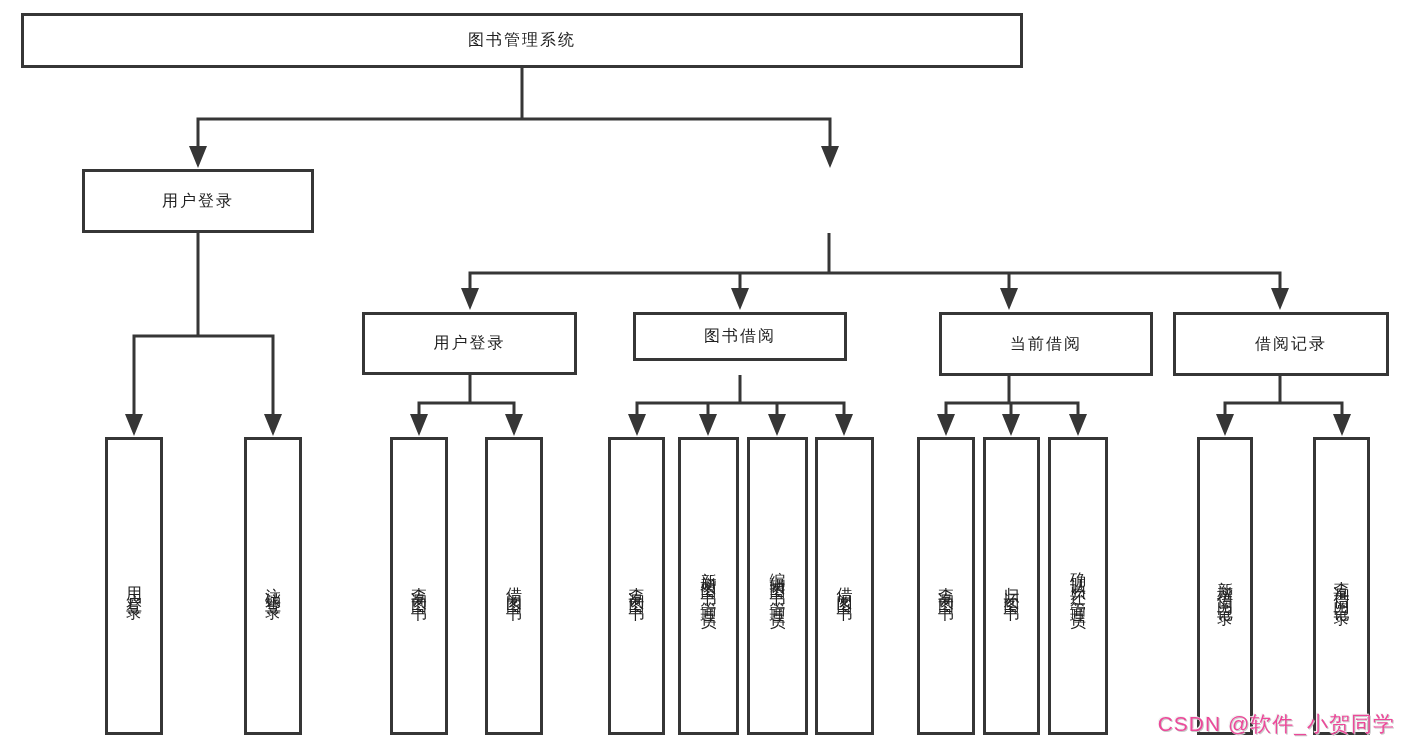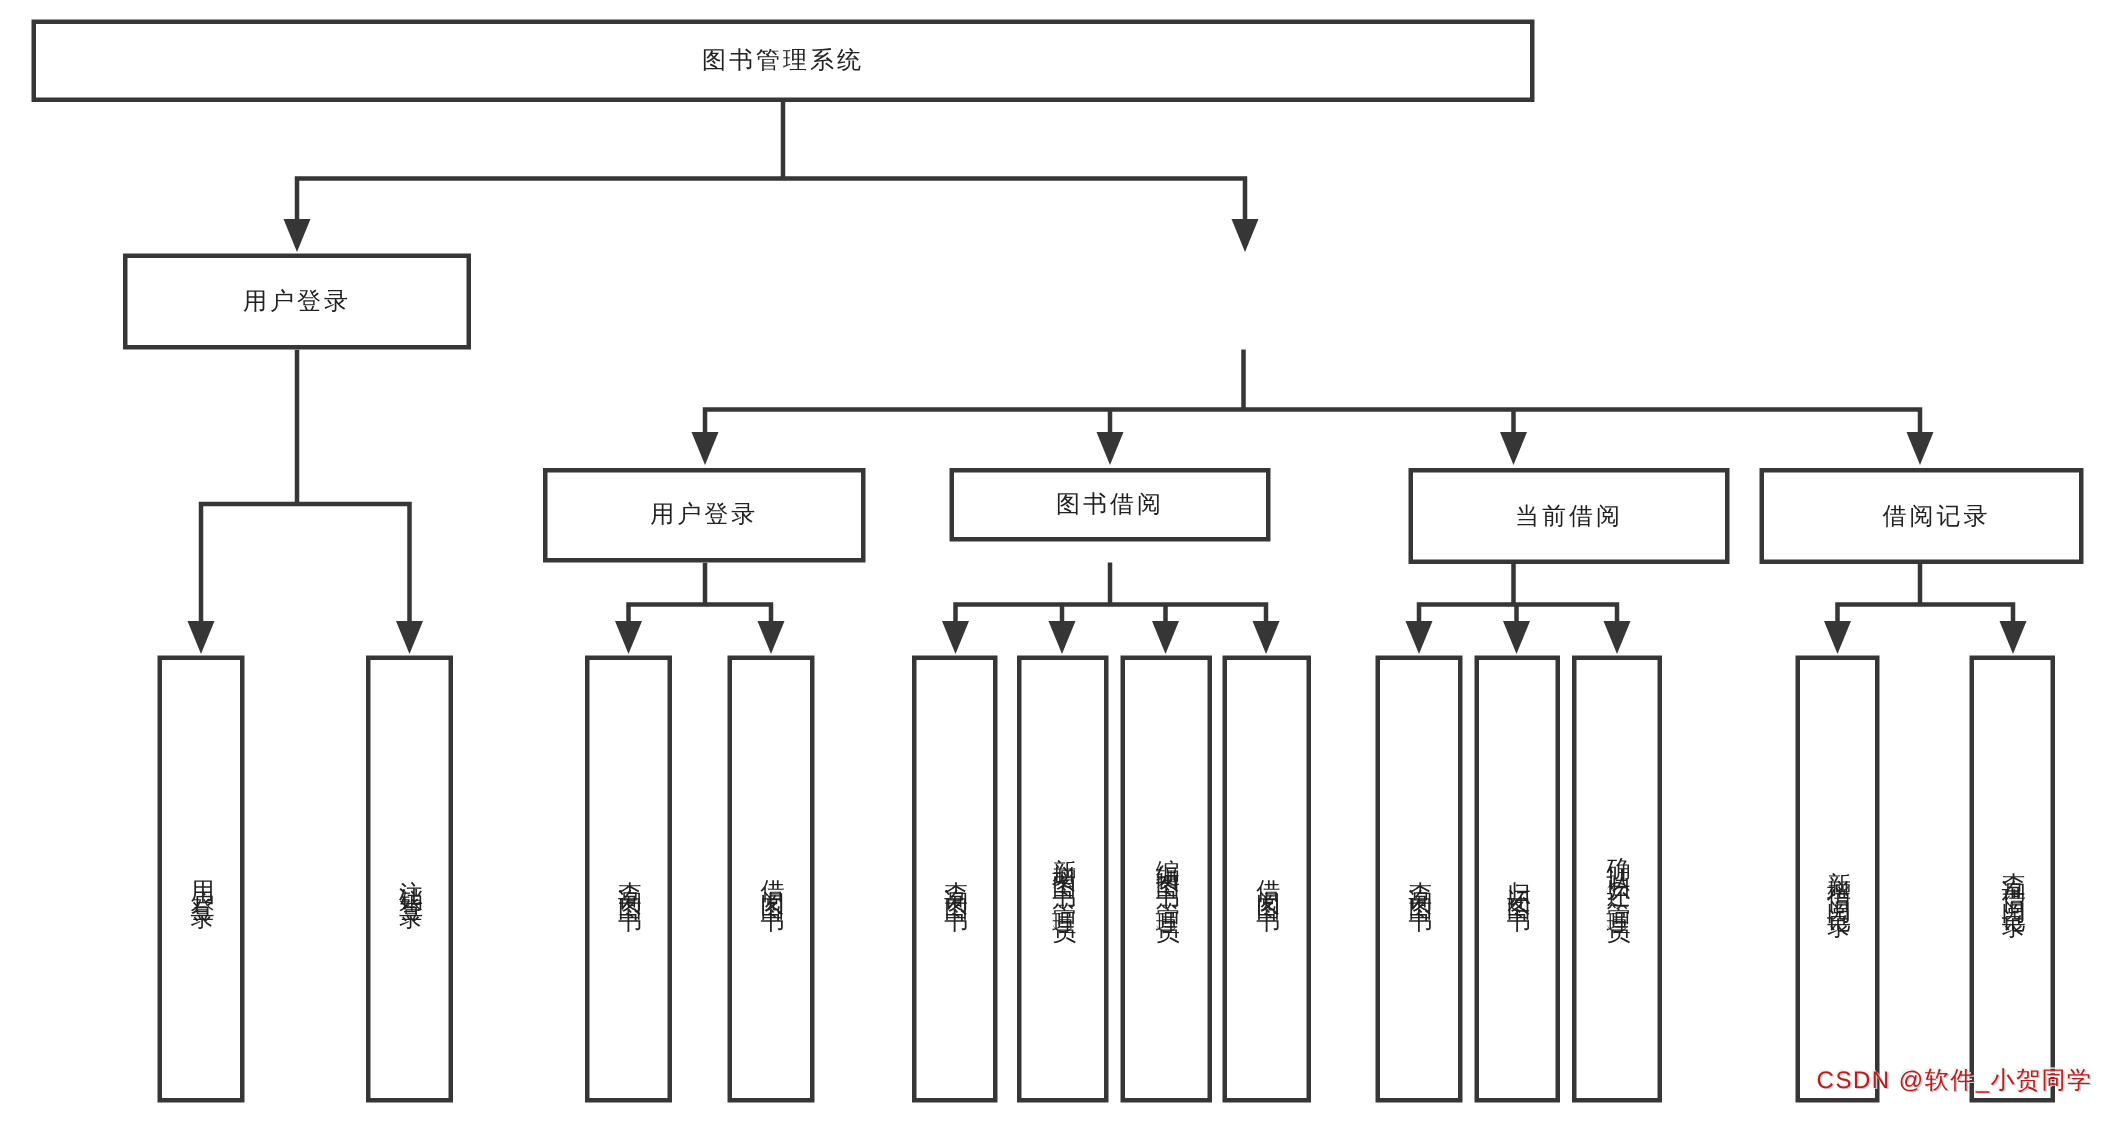--- a/index.html
+++ b/index.html
@@ -39,23 +39,23 @@
     writing-mode: vertical-rl;
     text-orientation: mixed;
     letter-spacing: 6px;
     white-space: normal;
     line-height: 1;
   }
   #watermark {
     position: absolute;
     top: 710px;
     right: 10px;
-    font-size: 16px;
+    font-size: 21px;
     letter-spacing: 1px;
-    color: #b91c1c;
+    color: #ec4899;
     text-shadow: -1px -1px 0 #f2f2f2, 1px 1px 0 #c9c9c9;
     z-index: 3;
   }
 </style>
 </head>
 <body>
 
 <div id="canvas">
 
   <svg id="wires" width="1405" height="747" viewBox="0 0 1405 747">

